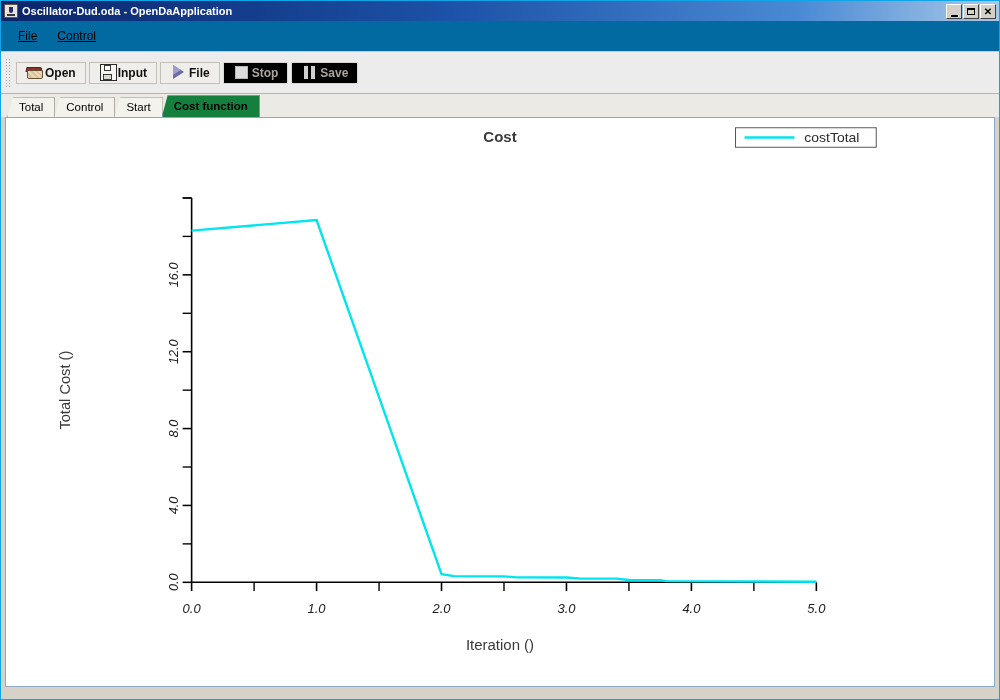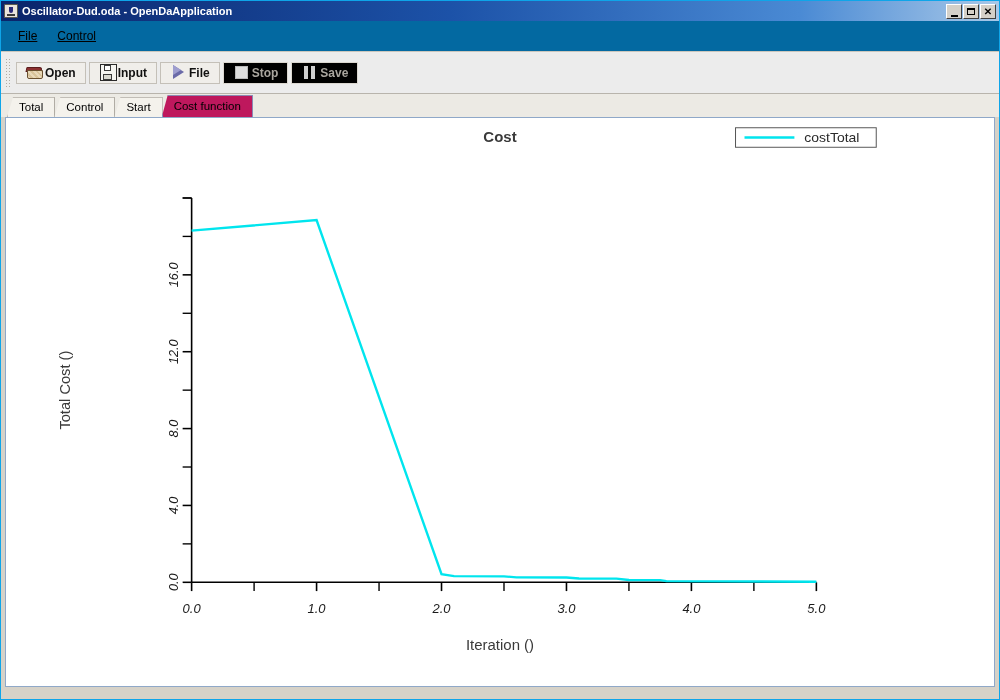--- a/index.html
+++ b/index.html
@@ -141,22 +141,22 @@
   .tab{
     height:19px;line-height:19px;
     padding:0 11px;font-size:11.5px;color:#000;
     background:#f4f2ec;
     border:1px solid #b0aca4;border-bottom:none;
     border-radius:0;margin-right:-1px;cursor:default;
     position:relative;
     clip-path:polygon(6px 0,100% 0,100% 100%,0 100%);
   }
   .tab.sel{
-    background:#be185d;border-color:#7a9ec4;
-    font-weight:normal;color:#000;z-index:3;height:21px;line-height:21px;
+    background:#15803d;border-color:#7a9ec4;
+    font-weight:bold;color:#000;z-index:3;height:21px;line-height:21px;
   }
   
   .content{
     flex:1 1 auto;margin:0 4px 12px 4px;
     background:#ffffff;
     border:1px solid #8fa8c8;
     box-sizing:border-box;position:relative;overflow:hidden;
   }
   .chart-svg{display:block;width:100%;height:100%;}
   .ct-title{font:bold 15px "Liberation Sans",sans-serif;fill:#3a3a3a;}

